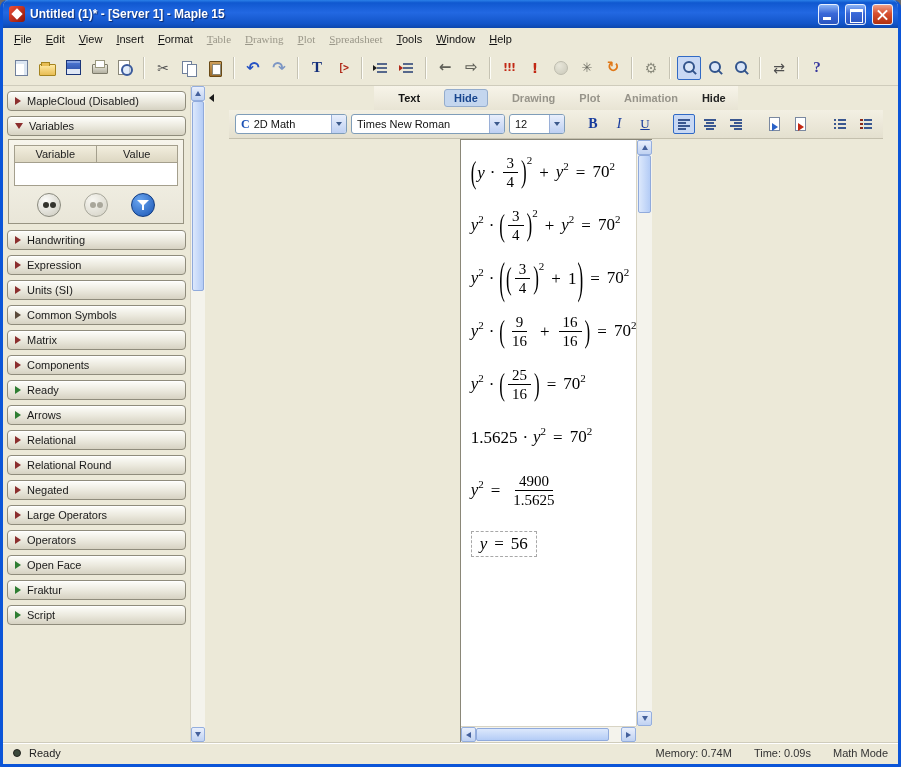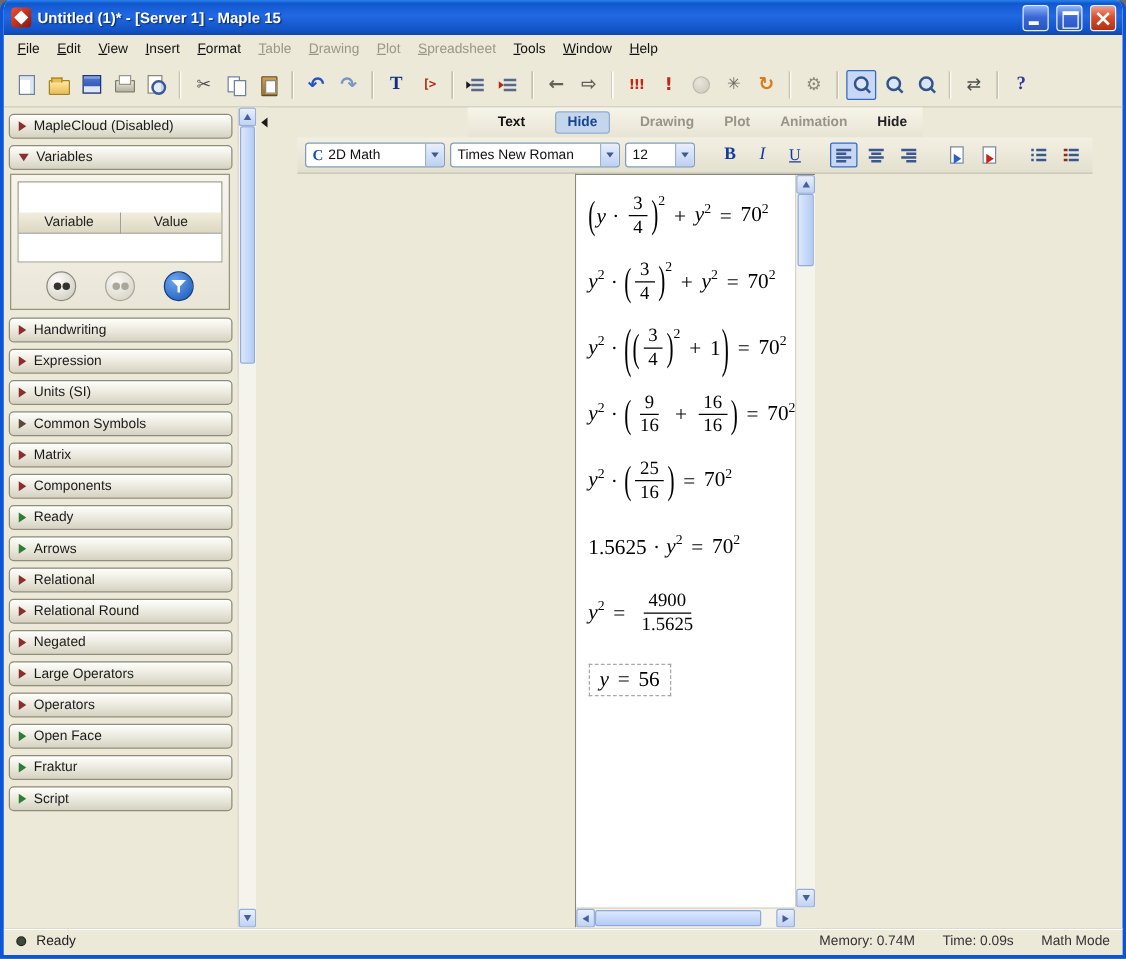--- a/index.html
+++ b/index.html
@@ -20,21 +20,21 @@
   .winbtn.close{background:linear-gradient(180deg,#f0a088,#d85030 45%,#b03010);}
   .winbtn.min::after{content:"";position:absolute;left:4px;bottom:4px;width:8px;height:3px;background:#fff;}
   .winbtn.max::after{content:"";position:absolute;left:4px;top:4px;width:11px;height:10px;border:1px solid #fff;border-top:3px solid #fff;}
   .winbtn.close::before,.winbtn.close::after{content:"";position:absolute;left:3px;top:9px;width:13px;height:2px;background:#fff;}
   .winbtn.close::before{transform:rotate(45deg);}
   .winbtn.close::after{transform:rotate(-45deg);}
 
   
   .menubar{height:22px;flex:0 0 22px;display:flex;align-items:center;padding-left:4px;font-size:11px;}
   .menu-item{padding:3px 7px;color:#111;}
-  .menu-item.disabled{color:#9a9789;}
+  .menu-item.disabled{color:#9a9789;font-family:Liberation Serif, serif;}
 
   
   .toolbar{height:36px;flex:0 0 36px;display:flex;align-items:center;padding:0 5px;border-bottom:1px solid #cfccbc;}
   .tb-btn{width:24px;height:24px;display:inline-flex;align-items:center;justify-content:center;border:1px solid transparent;border-radius:2px;margin:0 1px;}
   .tb-btn.pressed{border-color:#316ac5;background:#c8d8f4;}
   .tb-btn.disabled{opacity:.45;}
   .tb-sep{width:2px;height:22px;margin:0 5px;background:linear-gradient(90deg,#c6c3b3 0 1px,#fdfdf8 1px 2px);}
   .ic{position:relative;width:18px;height:18px;display:inline-flex;align-items:center;justify-content:center;
     font-family:"DejaVu Sans",sans-serif;font-size:13px;line-height:1;color:#444;}
   .ic-new-document::before{content:"";width:11px;height:14px;background:#fff;border:1px solid #70809c;box-shadow:inset -3px 3px 0 #dce6f2;}
@@ -73,21 +73,21 @@
   .body{flex:1;display:flex;min-height:0;}
   .sidebar{width:202px;flex:0 0 202px;display:flex;min-height:0;}
   .palettes{flex:1;overflow:hidden;padding-top:2px;}
   .palette-h{height:20px;margin:3px 4px 5px 4px;border:1px solid #8f8c7c;border-radius:4px;display:flex;align-items:center;gap:6px;
     padding:0 7px;font-size:11px;color:#1a1a1a;background:linear-gradient(180deg,#fefefb 0%,#eceadf 50%,#d6d2c2 100%);box-shadow:inset 0 1px 0 #fff;}
   .tri{width:0;height:0;border-style:solid;flex:0 0 auto;}
   .tri.right{border-width:4px 0 4px 6px;border-color:transparent;}
   .tri.down{border-width:6px 4px 0 4px;border-color:transparent;}
   .palette-body{margin:-2px 6px 6px 5px;border:1px solid #989482;background:linear-gradient(180deg,#f7f5ec,#e9e6d8);padding:5px 5px 6px 5px;}
   .var-table{border:1px solid #a49f8d;background:#fff;}
-  .var-thead{display:flex;margin-top:24px;}
+  .var-thead{display:flex;}
   .var-th{flex:1;text-align:center;font-size:11px;padding:2px 0;background:linear-gradient(180deg,#f2eede,#ddd7c2);
     border-right:1px solid #a49f8d;border-bottom:1px solid #a49f8d;color:#222;}
   .var-th:last-child{border-right:none;}
   .var-tbody{height:22px;background:#fff;}
   .var-btns{display:flex;justify-content:space-evenly;margin-top:7px;}
   .var-btn{width:24px;height:24px;border-radius:50%;border:1px solid #8a8a7e;background:radial-gradient(circle at 35% 30%,#fdfdfb,#c9c7ba);
     display:inline-flex;align-items:center;justify-content:center;position:relative;}
   .var-btn.accent{background:radial-gradient(circle at 35% 30%,#6aa6f0,#1a55b4);border-color:#123c80;}
   .var-btn.disabled{opacity:.7;}
   .vic{display:inline-block;position:relative;}
@@ -430,21 +430,21 @@
           <span class="hide-label">Hide</span>
         </div>
       <div class="fmt-bar" id="fmtBar">
           <div class="combo" style="width: 112px;">
             <span class="combo-ic">C</span>
             <span class="combo-text">2D Math</span>
             <span class="combo-btn">
               <span class="combo-arr"></span>
             </span>
           </div>
-          <div class="combo" style="width: 136px;">
+          <div class="combo" style="width: 154px;">
             <span class="combo-text">Times New Roman</span>
             <span class="combo-btn">
               <span class="combo-arr"></span>
             </span>
           </div>
           <div class="combo" style="width: 56px;">
             <span class="combo-text">12</span>
             <span class="combo-btn">
               <span class="combo-arr"></span>
             </span>

